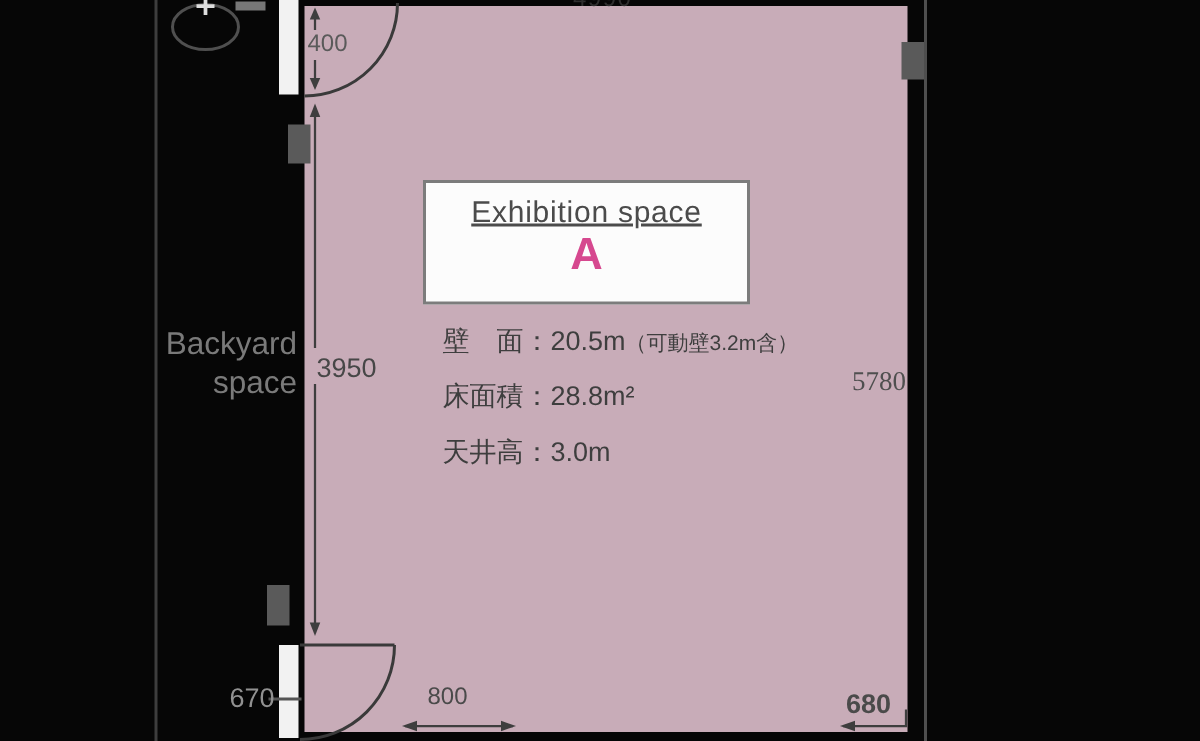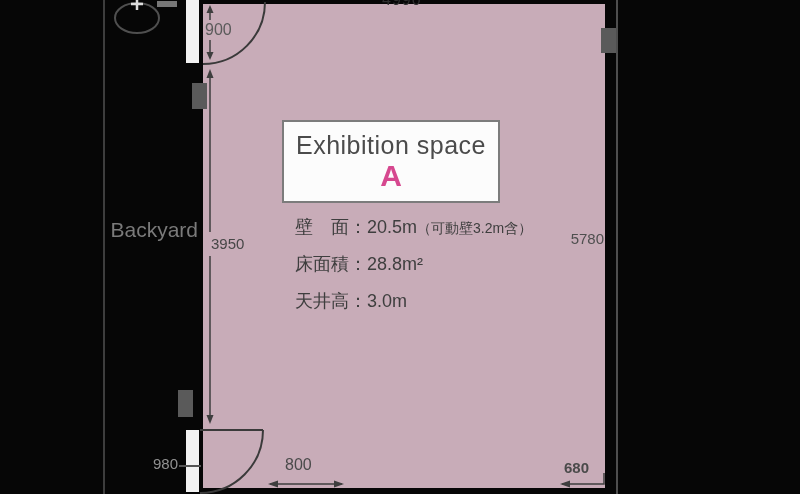--- a/index.html
+++ b/index.html
@@ -20,41 +20,41 @@
   .door-open-top    { left: 186px; top: 0px;   width: 13px; height: 63px; background: #f2f2f2; }
   .door-open-bottom { left: 186px; top: 430px; width: 13px; height: 62px; background: #f2f2f2; }
   .pillar        { background: #5a5a5a; }
   .pillar.p-tl   { left: 192px; top: 83px;  width: 15px; height: 26px; }
   .pillar.p-bl   { left: 178px; top: 390px; width: 15px; height: 27px; }
   .pillar.p-tr   { left: 601px; top: 28px;  width: 15px; height: 25px; }
 
   svg.overlay { position: absolute; left: 0; top: 0; width: 800px; height: 494px; }
 
   
-  .dim { position: absolute; color: #4a4a4a; font-size: 15px; white-space: nowrap; }
+  .dim { position: absolute; color: #4a4a4a; font-size: 18px; white-space: nowrap; }
   .dim-4990 { left: 382px; top: -9px;  font-size: 16px; color: #2e2e2e; letter-spacing: 1px; }
   .dim-900  { left: 205px; top: 21px;  font-size: 16px; color: #5a5a5a; }
   .dim-3950 { left: 211px; top: 235px; color: #474747; }
-  .dim-5780 { left: 568px; top: 230px; width: 36px; text-align: right; color: #4f4f4f; }
+  .dim-5780 { left: 568px; top: 244px; width: 36px; text-align: right; color: #4f4f4f; font-family: Liberation Serif, serif; }
   .dim-980  { left: 153px; top: 455px; color: #919191; }
   .dim-800  { left: 285px; top: 456px; font-size: 16px; }
   .dim-680  { left: 564px; top: 459px; font-weight: bold; }
 
   .backyard {
     left: 83px; top: 217px; width: 115px;
     text-align: right; font-size: 21px; line-height: 1.22;
     color: #7a7a7a;
   }
 
   .info-box {
     left: 282px; top: 120px; width: 214px; height: 79px;
     background: #fcfcfc; border: 2px solid #7c7c7c;
     text-align: center;
   }
-  .info-box .title { margin-top: 9px; font-size: 25px; color: #4b4b4b; letter-spacing: .5px; }
+  .info-box .title { margin-top: 9px; font-size: 20px; color: #4b4b4b; letter-spacing: .5px; text-decoration: underline; }
   .info-box .letter { margin-top: 1px; font-size: 30px; font-weight: bold; color: #d6488f; line-height: 1; }
 
   .specs { left: 295px; top: 215px; color: #3e3e3e; font-size: 18px; }
   .specs .spec-line { margin-bottom: 13px; white-space: nowrap; }
   .specs .note { font-size: 14px; }
 
   .movable-wall {
     left: 404px; top: 449px;
     font-size: 31px; color: #3b3b3b; letter-spacing: 2px; white-space: nowrap;
   }
@@ -104,29 +104,30 @@
       <polygon points="334,480.5 334,487.5 344,484" fill="#3e3e3e" stroke="none"></polygon>
     </g>
 
     <g stroke="#3e3e3e" stroke-width="1.5">
       <path d="M562 484 L604 484 L604 473" fill="none"></path>
       <polygon points="570,480.5 570,487.5 560,484" fill="#3e3e3e" stroke="none"></polygon>
     </g>
   </svg>
 
   <div class="dim dim-4990">4990</div>
-  <div class="dim dim-900">900</div>
+  <div class="dim dim-900">400</div>
   <div class="dim dim-3950">3950</div>
   <div class="dim dim-5780">5780</div>
-  <div class="dim dim-980">980</div>
+  <div class="dim dim-980">670</div>
   <div class="dim dim-800">800</div>
   <div class="dim dim-680">680</div>
 
   <div class="abs backyard">
     <div>Backyard</div>
+    <div>space</div>
   </div>
 
   <div class="abs info-box">
     <div class="title">Exhibition space</div>
     <div class="letter">A</div>
   </div>
 
   <div class="abs specs">
     <div class="spec-line">
       <span>壁　面：20.5m</span><span class="note">（可動壁3.2m含）</span>

